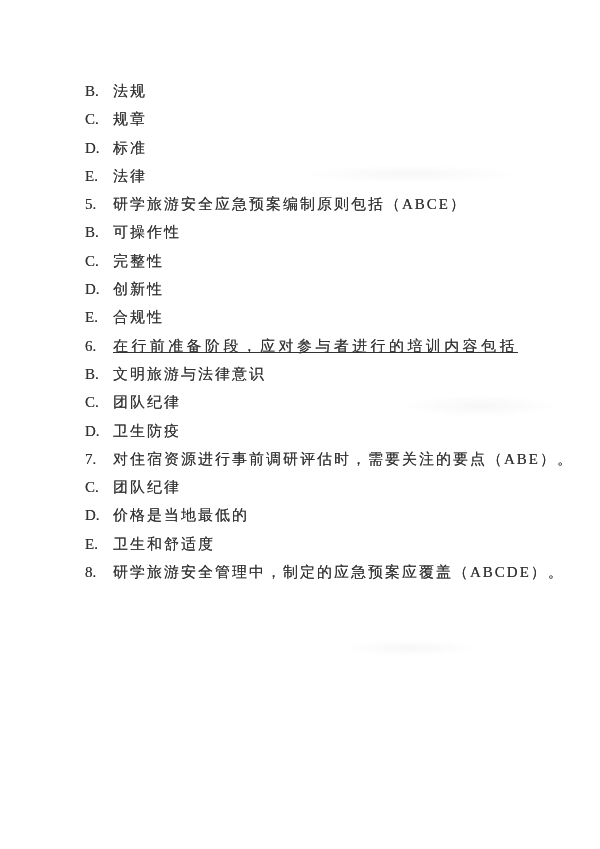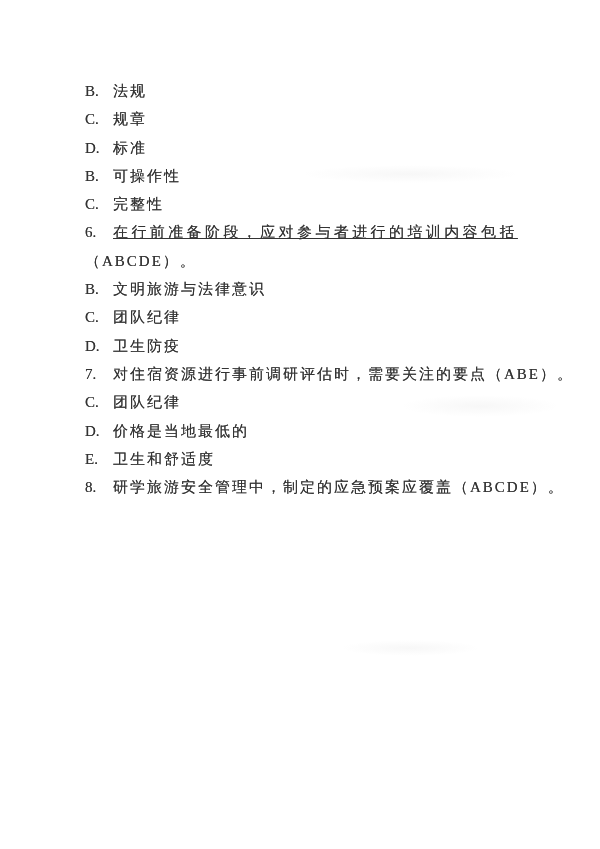--- a/index.html
+++ b/index.html
@@ -54,26 +54,29 @@
 <div class="page">
   <div class="smudge smudge-1"></div>
   <div class="smudge smudge-2"></div>
   <div class="smudge smudge-3"></div>
 
   <div class="content">
 
     <div class="line"><span class="pfx">B.</span><span class="txt">法规</span></div>
     <div class="line"><span class="pfx">C.</span><span class="txt">规章</span></div>
     <div class="line"><span class="pfx">D.</span><span class="txt">标准</span></div>
+    <div class="line"><span class="pfx">E.</span><span class="txt">法律</span></div>
 
+    <div class="line"><span class="pfx">5.</span><span class="txt">研学旅游安全应急预案编制原则包括（ABCE）</span></div>
     <div class="line"><span class="pfx">B.</span><span class="txt">可操作性</span></div>
     <div class="line"><span class="pfx">C.</span><span class="txt">完整性</span></div>
+    <div class="line"><span class="pfx">D.</span><span class="txt">创新性</span></div>
+    <div class="line"><span class="pfx">E.</span><span class="txt">合规性</span></div>
 
     <div class="line justified"><span class="pfx">6.</span><span class="txt">在行前准备阶段，应对参与者进行的培训内容包括</span></div>
-    <div class="line"><span class="txt">（ABCDE）。</span></div>
     <div class="line"><span class="pfx">B.</span><span class="txt">文明旅游与法律意识</span></div>
     <div class="line"><span class="pfx">C.</span><span class="txt">团队纪律</span></div>
     <div class="line"><span class="pfx">D.</span><span class="txt">卫生防疫</span></div>
 
     <div class="line"><span class="pfx">7.</span><span class="txt">对住宿资源进行事前调研评估时，需要关注的要点（ABE）。</span></div>
     <div class="line"><span class="pfx">C.</span><span class="txt">团队纪律</span></div>
     <div class="line"><span class="pfx">D.</span><span class="txt">价格是当地最低的</span></div>
     <div class="line"><span class="pfx">E.</span><span class="txt">卫生和舒适度</span></div>
 
     <div class="line"><span class="pfx">8.</span><span class="txt">研学旅游安全管理中，制定的应急预案应覆盖（ABCDE）。</span></div>

